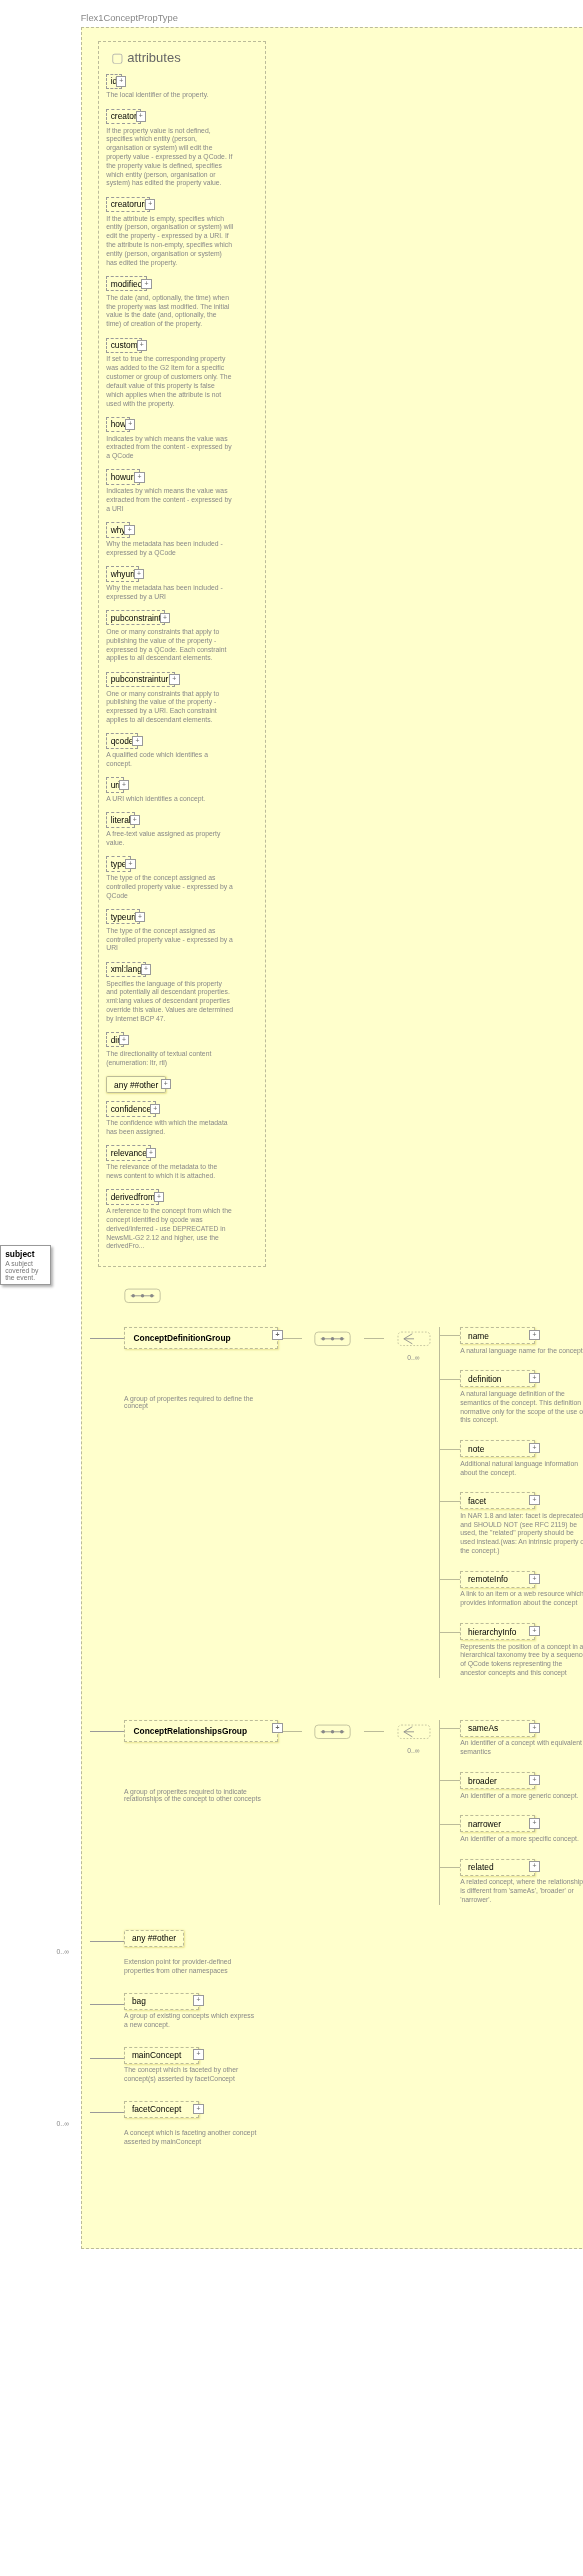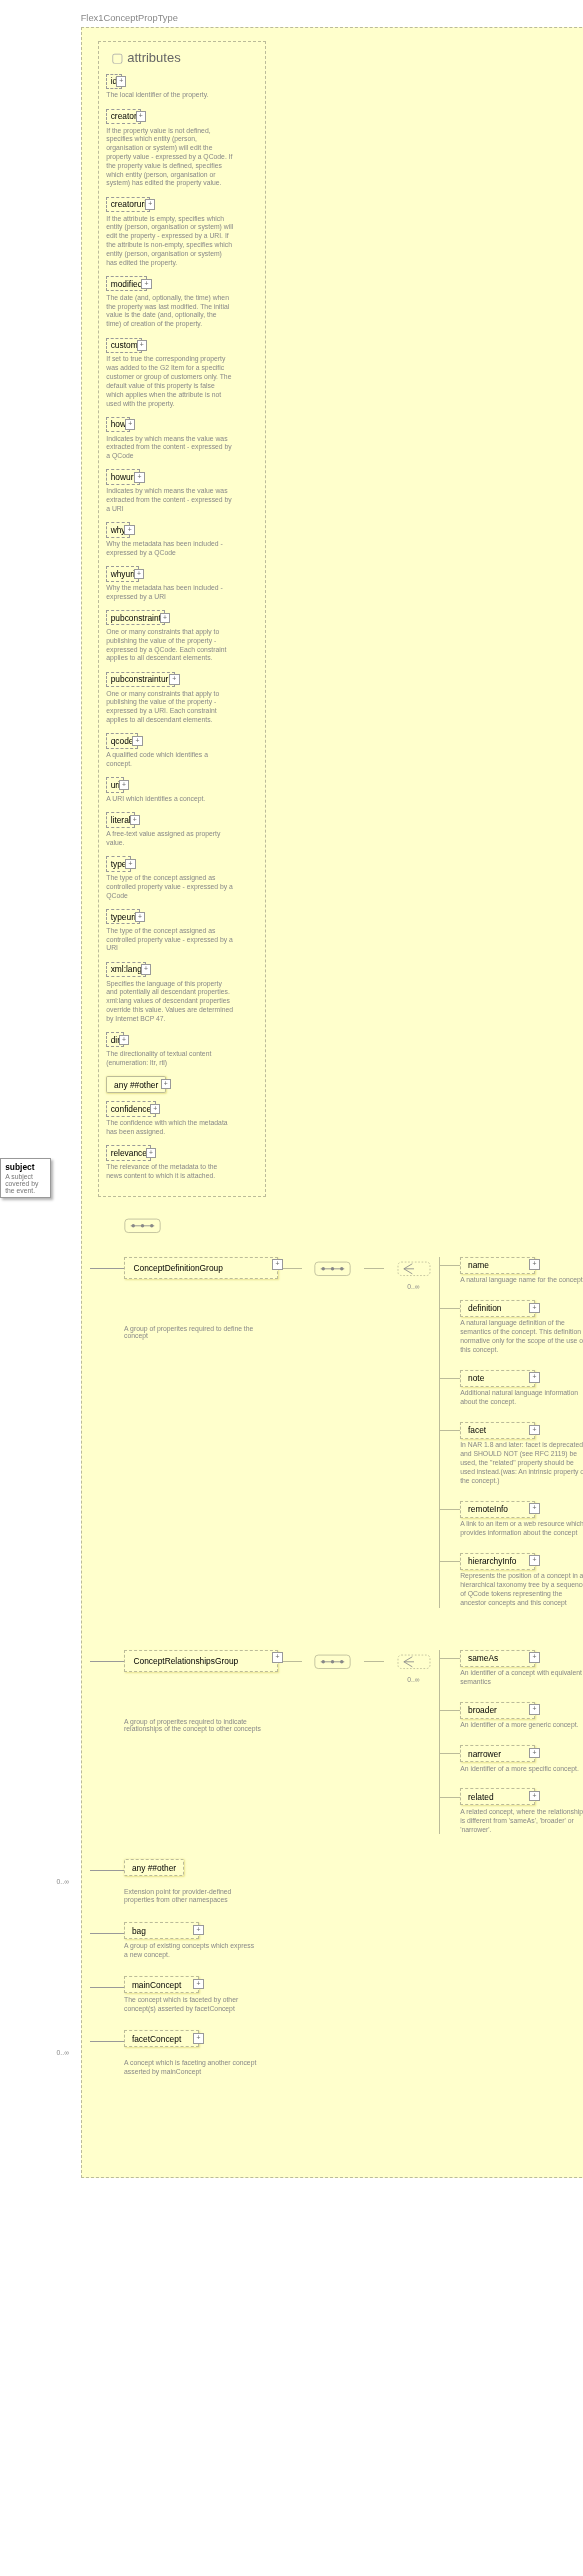--- a/index.html
+++ b/index.html
@@ -1,30 +1,30 @@
 <!DOCTYPE html>
 <html style="font-size:13.5px"><head>
   <meta charset="utf-8">
   <style>
     body{margin:0;padding:12.7px;font-family:Arial,sans-serif;font-size:8.4px;background:#fff;width:583px;position:relative}
     .type-label{color:#888;font-size:9.3px;margin-bottom:4.2px;margin-left:68px}
-    .subj-box{position:absolute;top:1158px;left:0;width:41px;padding:2.5px 4.2px;background:#fff;border:0.8px solid #999;box-shadow:1.7px 1.7px 2.5px rgba(0,0,0,.3)}
+    .subj-box{position:absolute;top:1245px;left:0;width:41px;padding:2.5px 4.2px;background:#fff;border:0.8px solid #999;box-shadow:1.7px 1.7px 2.5px rgba(0,0,0,.3)}
     .subj-box .nm{font-weight:bold;font-size:8.4px}
     .subj-box .desc{color:#777;font-size:6.8px;margin-top:1.7px}
     .type-panel{position:relative;margin-left:68px;width:498px;background:#ffc;background-image:repeating-linear-gradient(0deg,transparent,transparent 3.4px,rgba(255,200,0,.02) 3.4px);padding:12.7px 8.4px 84px;border:0.8px dashed #bb9}
     .attr-panel{width:152px;border:0.8px dashed #bb9;padding:6.8px;margin-bottom:17px;margin-left:8.4px}
     .attr-hdr{padding:1.7px 5px;margin-bottom:6.8px;font-size:13px;color:#666}
     .attr-hdr::before{content:"▢ ";color:#aaa}
     .attr{margin-bottom:8.4px}
     .attr-name{display:inline-block;padding:1.7px 3.4px;background:#ffc;border:0.8px dashed #999;font-size:8.4px;font-weight:normal;position:relative}
     .attr-desc{color:#888;font-size:6.8px;line-height:1.3;margin-top:2.5px;max-width:127px}
     .plus{position:absolute;right:-5.9px;top:1.7px;width:8.4px;height:8.4px;border:0.8px solid #999;background:#fff;font-size:6.8px;text-align:center;line-height:8.4px;color:#666}
     .row{display:flex;align-items:flex-start;margin:17px 0;position:relative}
     .hline{width:34px;height:0.8px;background:#999;margin-top:11px;flex-shrink:0}
-    .grp-box{padding:5px 8.4px;background:#ffc;border:0.8px dashed #bb9;font-size:8.4px;font-weight:normal;position:relative;min-width:135px;box-shadow:0.8px 0.8px 1.7px rgba(180,160,0,.3)}
+    .grp-box{padding:5px 8.4px;background:#ffc;border:0.8px dashed #bb9;font-size:8.4px;font-weight:bold;position:relative;min-width:135px;box-shadow:0.8px 0.8px 1.7px rgba(180,160,0,.3)}
     .grp-desc{font-weight:normal;color:#888;font-size:6.8px;margin-top:46px;max-width:144px}
     .seq{margin:0 12.7px;position:relative;flex-shrink:0}
     .seq svg{display:block}
     .card{font-size:6.8px;color:#888;position:absolute;bottom:-10px;left:50%;transform:translateX(-50%)}
     .children{display:flex;flex-direction:column;gap:15px;margin-left:17px}
     .child{position:relative}
     .child-box{padding:2.5px 6.8px;background:#ffc;border:0.8px solid #bb9;font-size:8.4px;font-weight:normal;box-shadow:0.8px 0.8px 1.7px rgba(180,160,0,.3);display:inline-block;position:relative;min-width:59px}
     .child-box.dashed{border-style:dashed}
     .child-desc{color:#888;font-size:6.8px;line-height:1.3;margin-top:2.5px;max-width:135px}
     .any-box{padding:2.5px 6.8px;background:#ffc;border:0.8px solid #bb9;border-radius:1.7px;font-size:8.4px;display:inline-block;box-shadow:0.8px 0.8px 1.7px rgba(180,160,0,.3);position:relative}
@@ -61,20 +61,21 @@
         <div class="attr"><span class="attr-name">qcode<span class="plus">+</span></span><div class="attr-desc">A qualified code which identifies a concept.</div></div>
         <div class="attr"><span class="attr-name">uri<span class="plus">+</span></span><div class="attr-desc">A URI which identifies a concept.</div></div>
         <div class="attr"><span class="attr-name">literal<span class="plus">+</span></span><div class="attr-desc">A free-text value assigned as property value.</div></div>
         <div class="attr"><span class="attr-name">type<span class="plus">+</span></span><div class="attr-desc">The type of the concept assigned as controlled property value - expressed by a QCode</div></div>
         <div class="attr"><span class="attr-name">typeuri<span class="plus">+</span></span><div class="attr-desc">The type of the concept assigned as controlled property value - expressed by a URI</div></div>
         <div class="attr"><span class="attr-name">xml:lang<span class="plus">+</span></span><div class="attr-desc">Specifies the language of this property and potentially all descendant properties. xml:lang values of descendant properties override this value. Values are determined by Internet BCP 47.</div></div>
         <div class="attr"><span class="attr-name">dir<span class="plus">+</span></span><div class="attr-desc">The directionality of textual content (enumeration: ltr, rtl)</div></div>
         <div class="attr"><span class="any-box">any ##other<span class="plus">+</span></span><div class="attr-desc"></div></div>
         <div class="attr"><span class="attr-name">confidence<span class="plus">+</span></span><div class="attr-desc">The confidence with which the metadata has been assigned.</div></div>
         <div class="attr"><span class="attr-name">relevance<span class="plus">+</span></span><div class="attr-desc">The relevance of the metadata to the news content to which it is attached.</div></div>
+        <div class="attr"><span class="attr-name">derivedfrom<span class="plus">+</span></span><div class="attr-desc">A reference to the concept from which the concept identified by qcode was derived/inferred - use DEPRECATED in NewsML-G2 2.12 and higher, use the derivedFro...</div></div>
       </div>
   </div>
 
   <div class="simple-row">
     <span class="tiny-seq"><svg width="37" height="23.6" viewBox="0 0 44 28">
           <rect x="1" y="6" width="42" height="16" rx="4" fill="#ffc" stroke="#bb9"></rect>
           <circle cx="11" cy="14" r="2" fill="#888"></circle>
           <circle cx="22" cy="14" r="2" fill="#888"></circle>
           <circle cx="33" cy="14" r="2" fill="#888"></circle>
           <line x1="8" y1="14" x2="36" y2="14" stroke="#888"></line>

